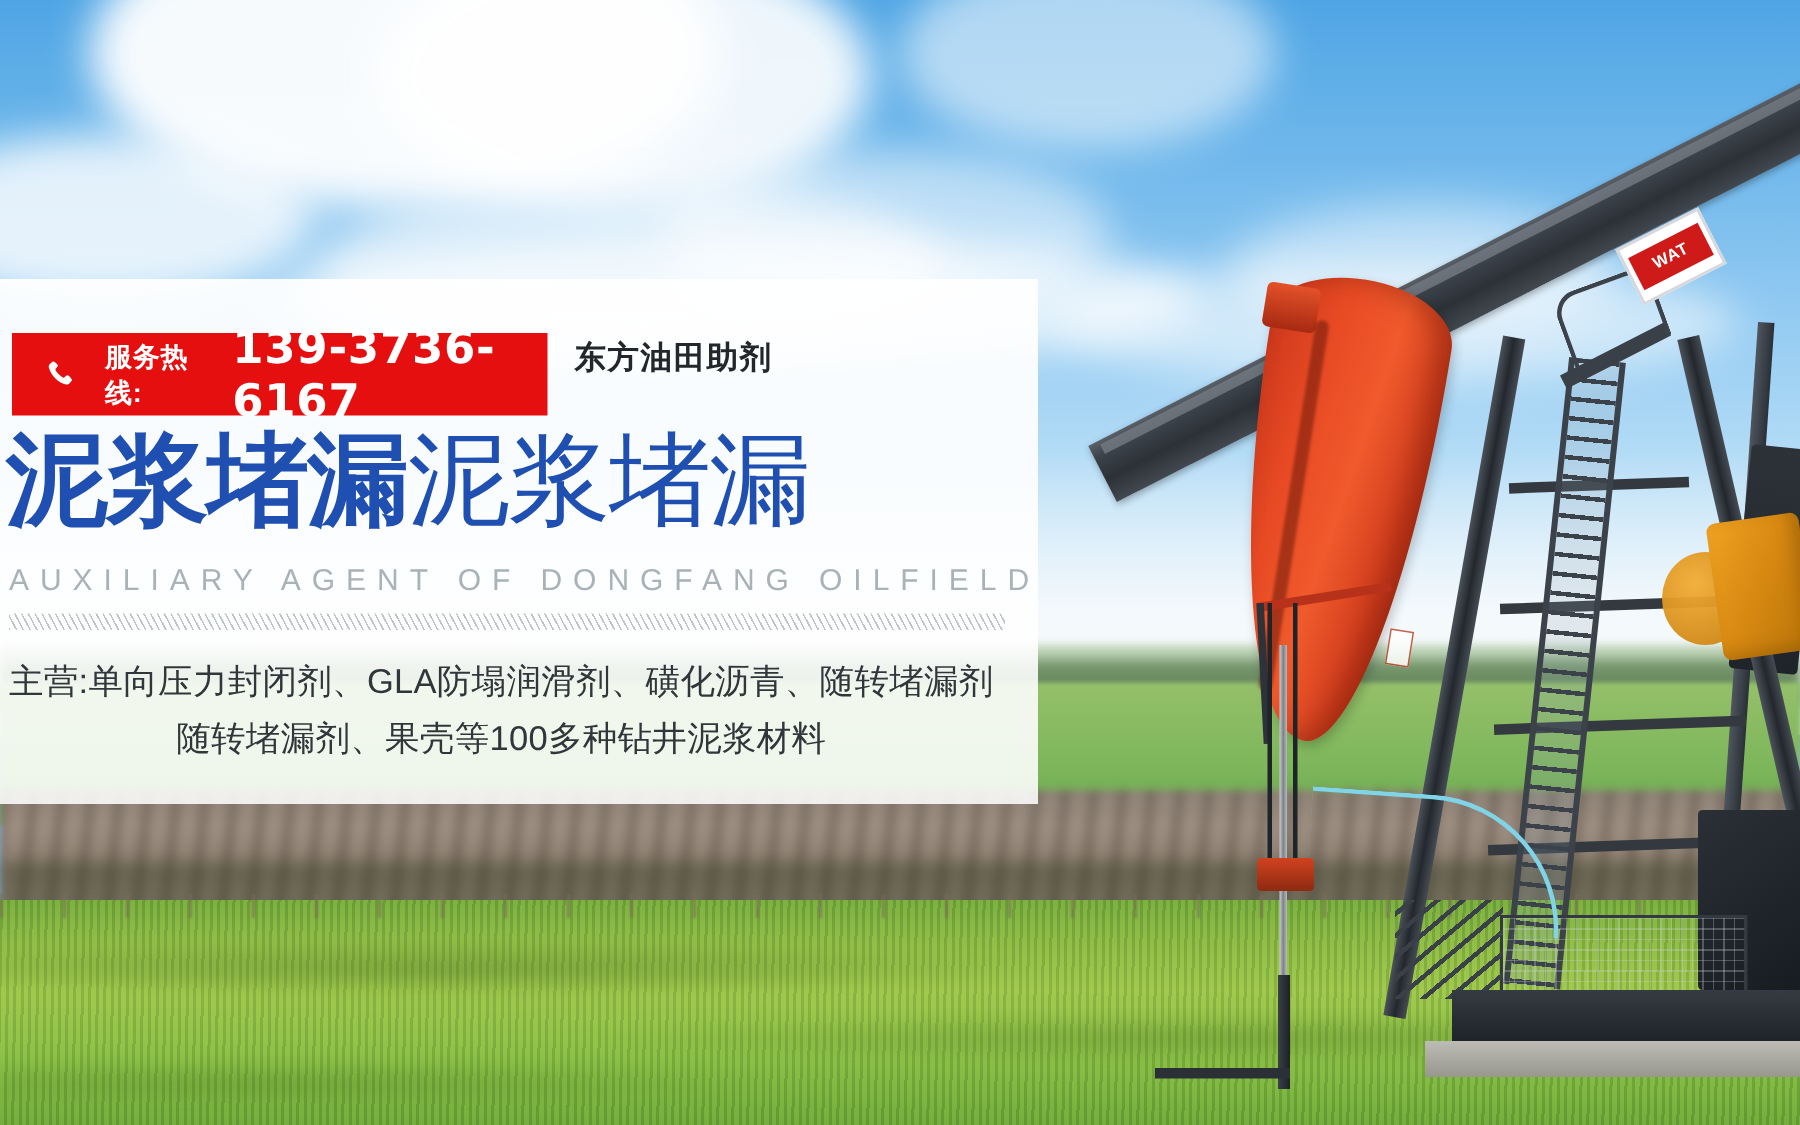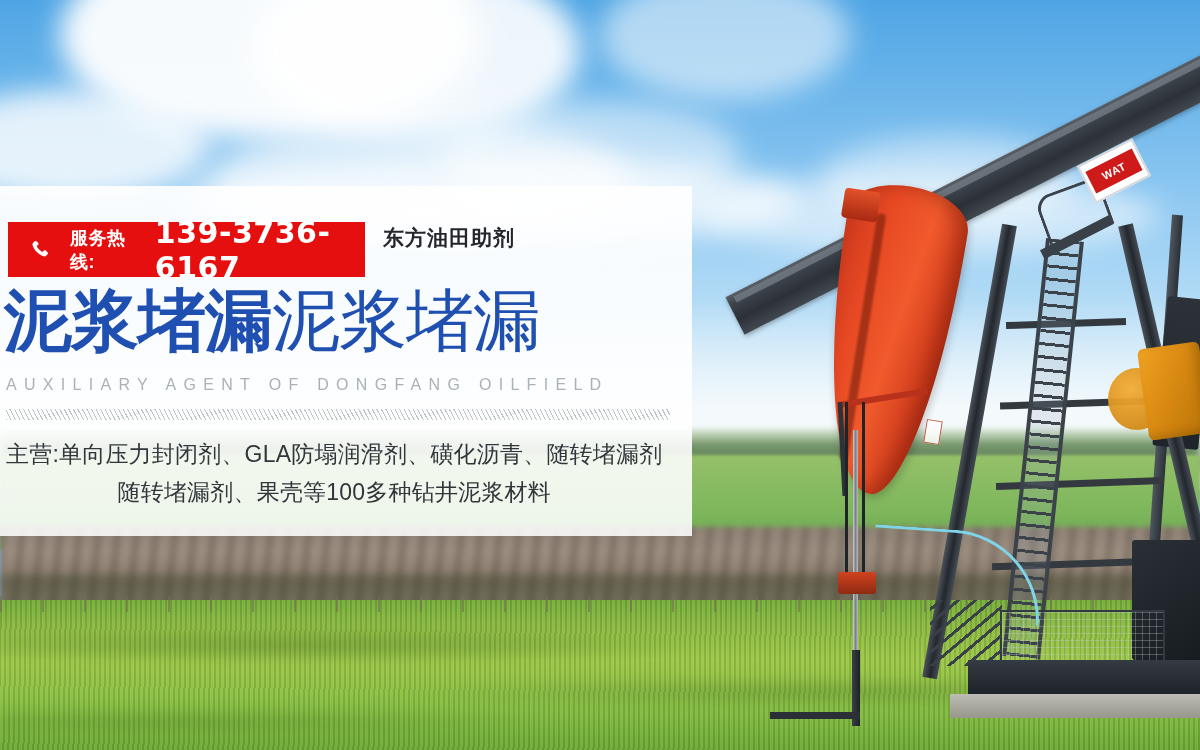--- a/index.html
+++ b/index.html
@@ -307,21 +307,21 @@
   }
   .headline .hl-strong{
     color:#1f4fb0; font-weight:bold; letter-spacing:-1px;
   }
   .headline .hl-normal{
     color:#1f4fb0; font-weight:normal; letter-spacing:-1px;
   }
 
   .subtitle{
     position:absolute; left:6px; top:190px;
-    color:#a9b2b6; font-size:16px; font-weight:normal;
+    color:#a9b2b6; font-size:20px; font-weight:normal;
     letter-spacing:7.3px; white-space:nowrap;
   }
   .hatch{
     position:absolute; left:6px; top:223px; width:664px; height:11px;
     background:repeating-linear-gradient(62deg,rgba(150,162,168,.62) 0 1px,rgba(255,255,255,0) 1px 4px);
   }
 
   .desc{
     position:absolute; left:6px; top:250px;
     color:#30363a; font-size:23px; line-height:1.65; letter-spacing:.2px;

